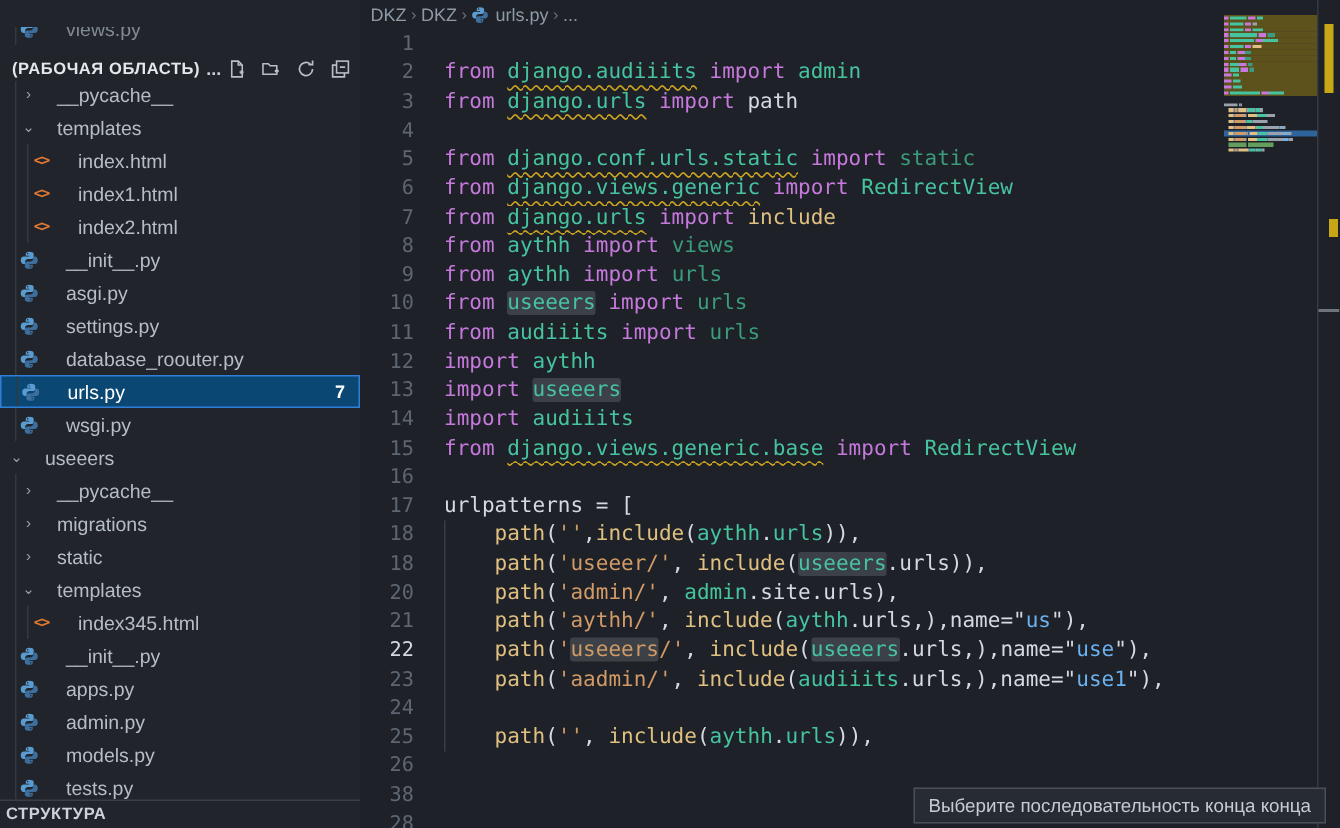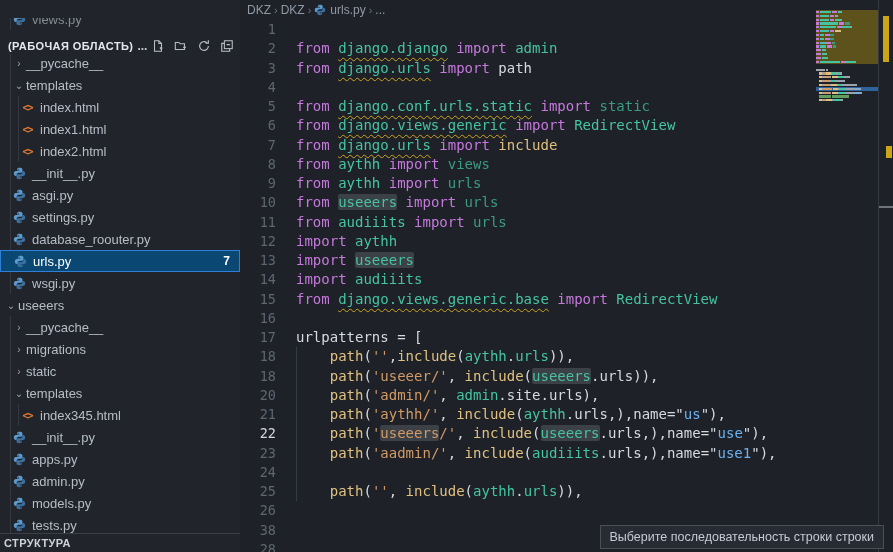--- a/index.html
+++ b/index.html
@@ -10,21 +10,21 @@
   
   .sidebar { position:absolute; left:0; top:0; width:240px; height:552px; background:#21252b; overflow:hidden; }
   .sb-header { position:absolute; left:0; top:0; width:240px; height:18px; background:#21252b; z-index:5;
                display:flex; align-items:center; padding:2px 6px 0 8px;margin-top:36px; }
   .sb-title { font-size:11px; font-weight:bold; color:#e4e7eb; letter-spacing:.4px; white-space:nowrap; }
   .sb-more { color:#c8cdd4; font-weight:bold; font-size:12px; margin-left:4px; cursor:pointer; }
   .sb-actions { margin-left:auto; display:flex; gap:9px; align-items:center; }
   .sb-actions svg { display:block; cursor:pointer; }
 
   .tree { position:absolute; left:0; top:18px; width:240px; bottom:19px; overflow:hidden; }
-  .trow { position:relative; height:22px; display:flex; align-items:center; font-size:13px; color:#b6bdc7; cursor:pointer; white-space:nowrap; }
+  .trow { position:relative; height:22px; display:flex; align-items:center; font-size:13px; color:#b6bdc7; cursor:pointer; white-space:nowrap;gap:12px; }
   .trow.dim { color:#828a95; }
   .trow.bold { color:#dde1e6; font-weight:bold; }
   .trow.selected { background:#0a4772; border:1px solid #2f7fd6; color:#ffffff; }
   .chev { width:14px; text-align:center; color:#9aa1ab; font-size:10px; flex:0 0 14px; }
   .ficon { width:15px; margin-right:5px; flex:0 0 15px; display:flex; justify-content:center; }
   .html-icon { color:#e37933; font-family:"DejaVu Sans Mono", monospace; font-size:10px; font-weight:bold; letter-spacing:-1px; }
   .badge { margin-left:auto; margin-right:9px; color:#ffffff; font-size:12px; font-weight:bold; }
   .dot { position:absolute; right:10px; top:8px; width:7px; height:7px; border-radius:50%; background:#96801f; }
   .iguide { position:absolute; top:0; bottom:0; width:1px; background:#33393f; }
 
@@ -316,21 +316,21 @@
           </svg>
           <span>urls.py</span>
         </span>
         <span class="csep">›</span>
         <span class="crumb">
           <span>...</span>
         </span>
       </div>
     <div class="code">
         <div class="cline"><span class="lnum">1</span><span class="ltext"></span></div>
-        <div class="cline"><span class="lnum">2</span><span class="ltext"><span class="tk kw">from </span><span class="tk modw">django.django</span><span class="tk kw"> import </span><span class="tk mod">admin</span></span></div>
+        <div class="cline"><span class="lnum">2</span><span class="ltext"><span class="tk kw">from </span><span class="tk modw">django.audiiits</span><span class="tk kw"> import </span><span class="tk mod">admin</span></span></div>
         <div class="cline"><span class="lnum">3</span><span class="ltext"><span class="tk kw">from </span><span class="tk modw">django.urls</span><span class="tk kw"> import </span><span class="tk fg">path</span></span></div>
         <div class="cline"><span class="lnum">4</span></div>
         <div class="cline"><span class="lnum">5</span><span class="ltext"><span class="tk kw">from </span><span class="tk modw">django.conf.urls.static</span><span class="tk kw"> import </span><span class="tk modd">static</span></span></div>
         <div class="cline"><span class="lnum">6</span><span class="ltext"><span class="tk kw">from </span><span class="tk modw">django.views.generic</span><span class="tk kw"> import </span><span class="tk mod">RedirectView</span></span></div>
         <div class="cline"><span class="lnum">7</span><span class="ltext"><span class="tk kw">from </span><span class="tk modw">django.urls</span><span class="tk kw"> import </span><span class="tk fn">include</span></span></div>
         <div class="cline"><span class="lnum">8</span><span class="ltext"><span class="tk kw">from </span><span class="tk mod">aythh</span><span class="tk kw"> import </span><span class="tk modd">views</span></span></div>
         <div class="cline"><span class="lnum">9</span><span class="ltext"><span class="tk kw">from </span><span class="tk mod">aythh</span><span class="tk kw"> import </span><span class="tk modd">urls</span></span></div>
         <div class="cline"><span class="lnum">10</span><span class="ltext"><span class="tk kw">from </span><span class="tk mod hl">useeers</span><span class="tk kw"> import </span><span class="tk modd">urls</span></span></div>
         <div class="cline"><span class="lnum">11</span><span class="ltext"><span class="tk kw">from </span><span class="tk mod">audiiits</span><span class="tk kw"> import </span><span class="tk modd">urls</span></span></div>
         <div class="cline"><span class="lnum">12</span><span class="ltext"><span class="tk kw">import </span><span class="tk mod">aythh</span></span></div>
@@ -379,16 +379,16 @@
         <div class="mrow"><span class="mtk" style="width: 3.2px; background: transparent;"></span><span class="mtk" style="width: 3.2px; background: rgb(224, 192, 128);"></span><span class="mtk" style="width: 0.8px; background: rgb(154, 163, 173);"></span><span class="mtk" style="width: 1.6px; background: rgb(209, 154, 102);"></span><span class="mtk" style="width: 0.8px; background: rgb(154, 163, 173);"></span><span class="mtk" style="width: 0.8px; background: transparent;"></span><span class="mtk" style="width: 5.6px; background: rgb(224, 192, 128);"></span><span class="mtk" style="width: 0.8px; background: rgb(154, 163, 173);"></span><span class="mtk" style="width: 4px; background: rgb(70, 195, 160);"></span><span class="mtk" style="width: 0.8px; background: rgb(154, 163, 173);"></span><span class="mtk" style="width: 3.2px; background: rgb(70, 195, 160);"></span><span class="mtk" style="width: 2.4px; background: rgb(154, 163, 173);"></span></div>
         <div class="mrow"></div>
         <div class="mrow"></div>
         <div class="mrow"></div>
       </div>
     <div class="ruler">
       <div class="rmark" style="left:4px;width:6px;top:16px;height:46px;background:#c8a616;"></div>
       <div class="rmark" style="right:1px;width:6px;top:146px;height:12px;background:#c8a616;"></div>
       <div class="rmark" style="left:0;right:0;top:206px;height:2px;background:#8a8f98;opacity:.75;"></div>
     </div>
-    <div class="tooltip">Выберите последовательность строки строки</div>
+    <div class="tooltip">Выберите последовательность конца конца</div>
   </main>
 
 </div>
 
 </body></html>

